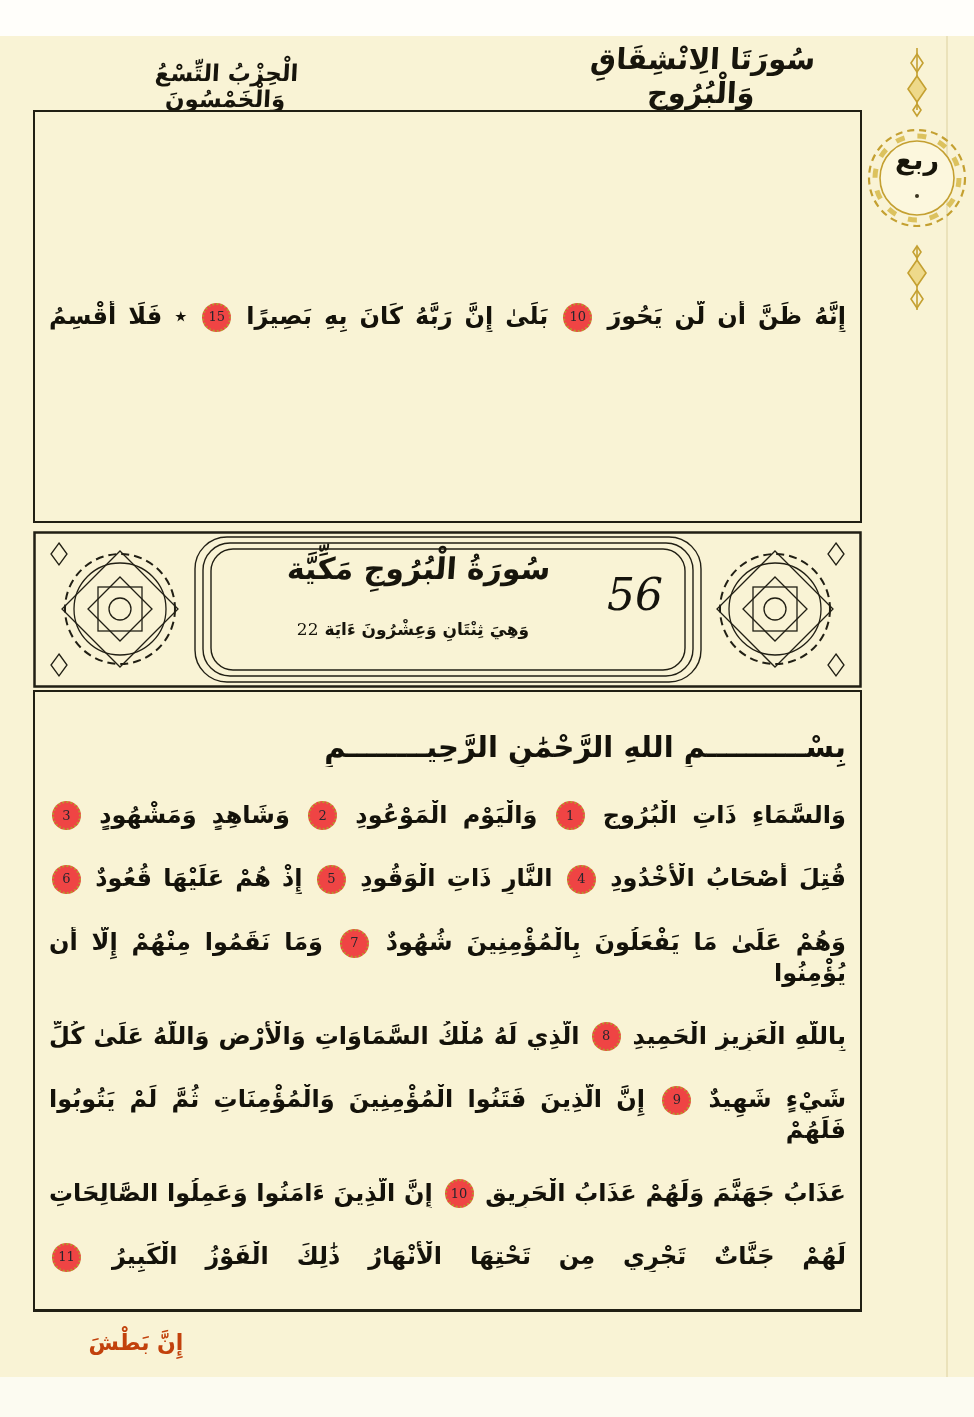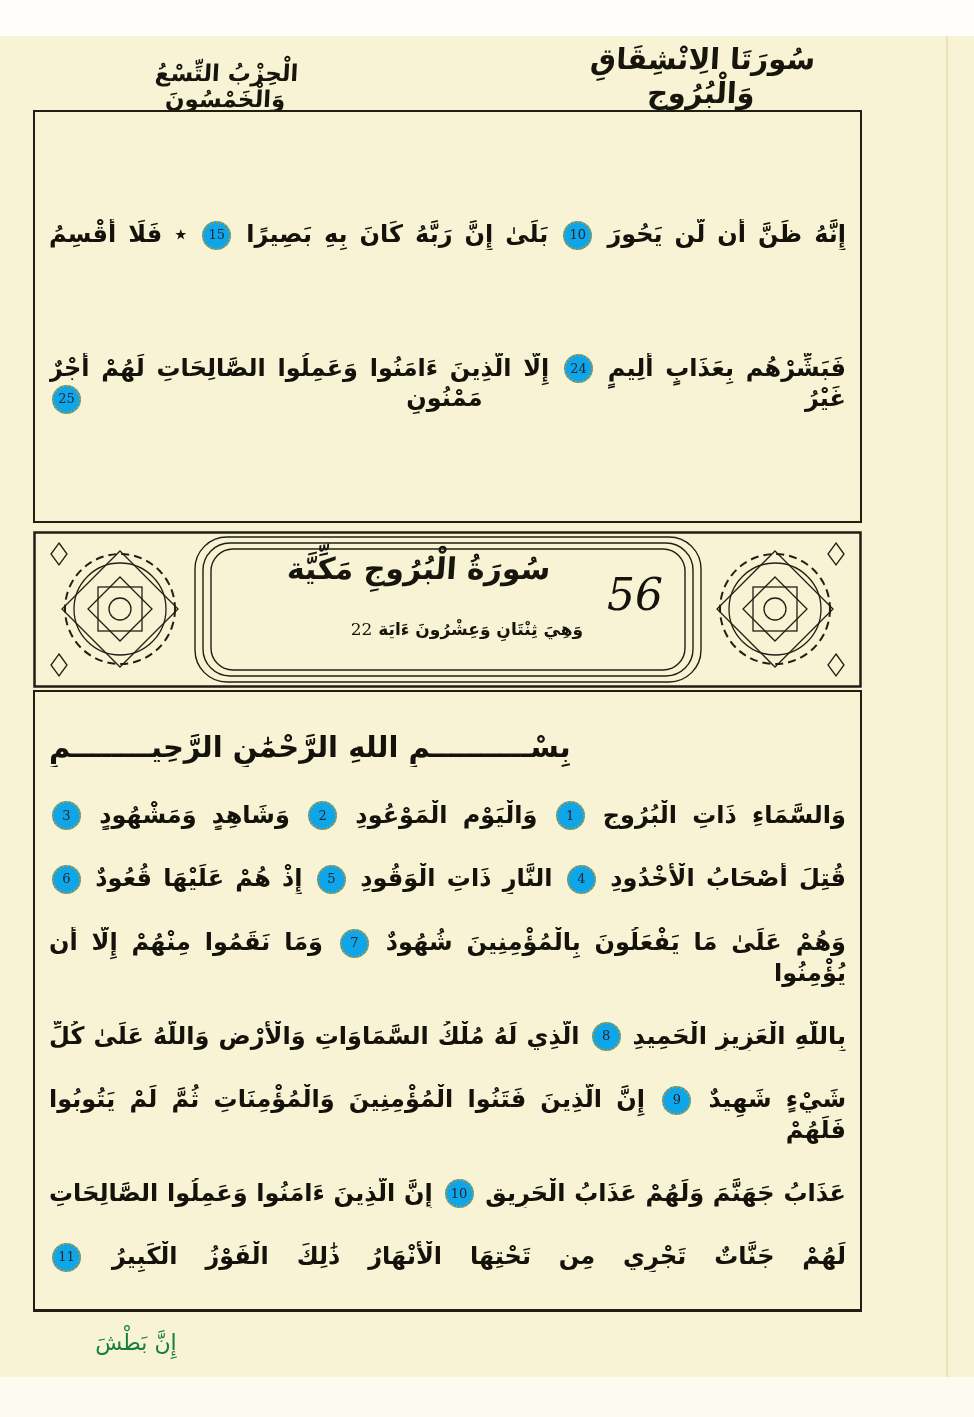--- a/index.html
+++ b/index.html
@@ -50,82 +50,100 @@
   .qline {
     direction:rtl; unicode-bidi:embed;
     text-align:justify; text-align-last:justify; -moz-text-align-last:justify;
     font-size:24px; font-weight:bold; color:#14120a;
     line-height:1.25; overflow:hidden; white-space:normal;
   }
   .vmark {
     display:inline-flex; align-items:center; justify-content:center;
     width:29px; height:29px; box-sizing:border-box;
     border:2px dotted #b8952c; border-radius:50%;
-    background:#0ea5e9;
+    background:#ef4444;
     font-family:"DejaVu Serif", serif; font-size:13px; font-weight:normal;
     color:#27262e; vertical-align:middle; margin:0 3px;
   }
   .bismillah {
-    direction:rtl; text-align:left; font-size:29px; font-weight:bold;
+    direction:rtl; text-align:right; font-size:29px; font-weight:bold;
     color:#14120a; line-height:1.3; overflow:hidden;
   }
 
   
   .surah-box {
     position:absolute; left:33px; top:531px; width:829px; height:157px;
     background:#f9f3d5;
   }
   .surah-box svg { position:absolute; left:0; top:0; }
   .surah-title {
     position:absolute; left:205px; top:20px; width:360px; height:58px;
     direction:rtl; text-align:center; font-size:30px; font-weight:bold;
     color:#17150c; transform:skewX(-4deg);
   }
   .surah-subtitle {
     position:absolute; left:210px; top:88px; width:340px;
-    direction:rtl; font-size:17px; font-weight:bold;
+    direction:rtl; text-align:center; font-size:17px; font-weight:bold;
     color:#17150c;
   }
   .surah-subtitle .num { font-family:"DejaVu Serif", serif; font-weight:normal; font-size:17px; }
   .surah-number {
     position:absolute; left:562px; top:38px; width:80px; text-align:center;
     font-family:"DejaVu Serif", serif; font-size:44px; color:#15130c;
     font-style:italic;
   }
 
   
   .margin-ornament { position:absolute; left:864px; top:48px; width:106px; height:262px; }
   .rub-label-pos {
     position:absolute; left:0; top:96px; width:106px; text-align:center;
     direction:rtl; font-size:27px; font-weight:bold; color:#171509;
   }
 
   
   .catchword {
     position:absolute; left:56px; top:1330px; width:160px;
-    direction:rtl; text-align:center; font-size:22px; font-weight:normal;
-    color:#15803d;
+    direction:rtl; text-align:center; font-size:22px; font-weight:bold;
+    color:#c2410c;
   }
 </style>
 </head>
 <body>
 
 <div class="screen">
 
   <div class="paper"></div>
   <div class="paper-edge"></div>
   <div class="bottom-strip"></div>
 
   <div class="hdr-surah-names">سُورَتَا الِانْشِقَاقِ وَالْبُرُوجِ</div>
   <div class="hdr-hizb">الْحِزْبُ التِّسْعُ وَالْخَمْسُونَ</div>
 
+  <div class="margin-ornament">
+    <svg width="106" height="262" viewBox="0 0 106 262">
+      <g stroke="#c4a031" fill="none" stroke-width="1.6">
+        <line x1="53" y1="0" x2="53" y2="62"></line>
+        <path d="M53 6 l6 9 -6 9 -6 -9 z"></path>
+        <path d="M53 28 l9 13 -9 13 -9 -13 z" fill="#eed98a"></path>
+        <path d="M53 56 l4 6 -4 6 -4 -6 z"></path>
+        <circle cx="53" cy="130" r="48" stroke-dasharray="7 5" stroke-width="2.2"></circle>
+        <circle cx="53" cy="130" r="42" stroke-width="5" stroke-dasharray="9 13" stroke="#dcc25e"></circle>
+        <circle cx="53" cy="130" r="37" fill="#fcf7dd" stroke-width="1.6"></circle>
+        <line x1="53" y1="198" x2="53" y2="262"></line>
+        <path d="M53 198 l4 6 -4 6 -4 -6 z"></path>
+        <path d="M53 212 l9 13 -9 13 -9 -13 z" fill="#eed98a"></path>
+        <path d="M53 242 l6 9 -6 9 -6 -9 z"></path>
+      </g>
+      <circle cx="53" cy="148" r="2" fill="#3a3420"></circle>
+    </svg>
+    <div class="rub-label-pos">ربع</div>
+  </div>
 
   <div class="frame" id="frame-top">
       <div class="qline">إِنَّهُ ظَنَّ أَن لَّن يَحُورَ <span class="vmark">10</span> بَلَىٰ إِنَّ رَبَّهُ كَانَ بِهِ بَصِيرًا <span class="vmark">15</span> ٭ فَلَا أُقْسِمُ</div>
-      <div class="qline">فَبَشِّرْهُم بِعَذَابٍ أَلِيمٍ <span class="vmark">24</span> إِلَّا الَّذِينَ ءَامَنُوا وَعَمِلُوا الصَّالِحَاتِ لَهُمْ أَجْرٌ غَيْرُ مَمْنُونٍ <span class="vmark">25</span></div>
     </div>
 
   <div class="surah-box">
     <svg width="829" height="157" viewBox="0 0 829 157">
       <g stroke="#211f14" fill="none">
         <rect x="1.5" y="1.5" width="826" height="154" stroke-width="2.5"></rect>
 
         <path d="M26 12 l8 11 -8 11 -8 -11 z" stroke-width="1.3"></path>
         <path d="M803 12 l8 11 -8 11 -8 -11 z" stroke-width="1.3"></path>
         <path d="M26 123 l8 11 -8 11 -8 -11 z" stroke-width="1.3"></path>

